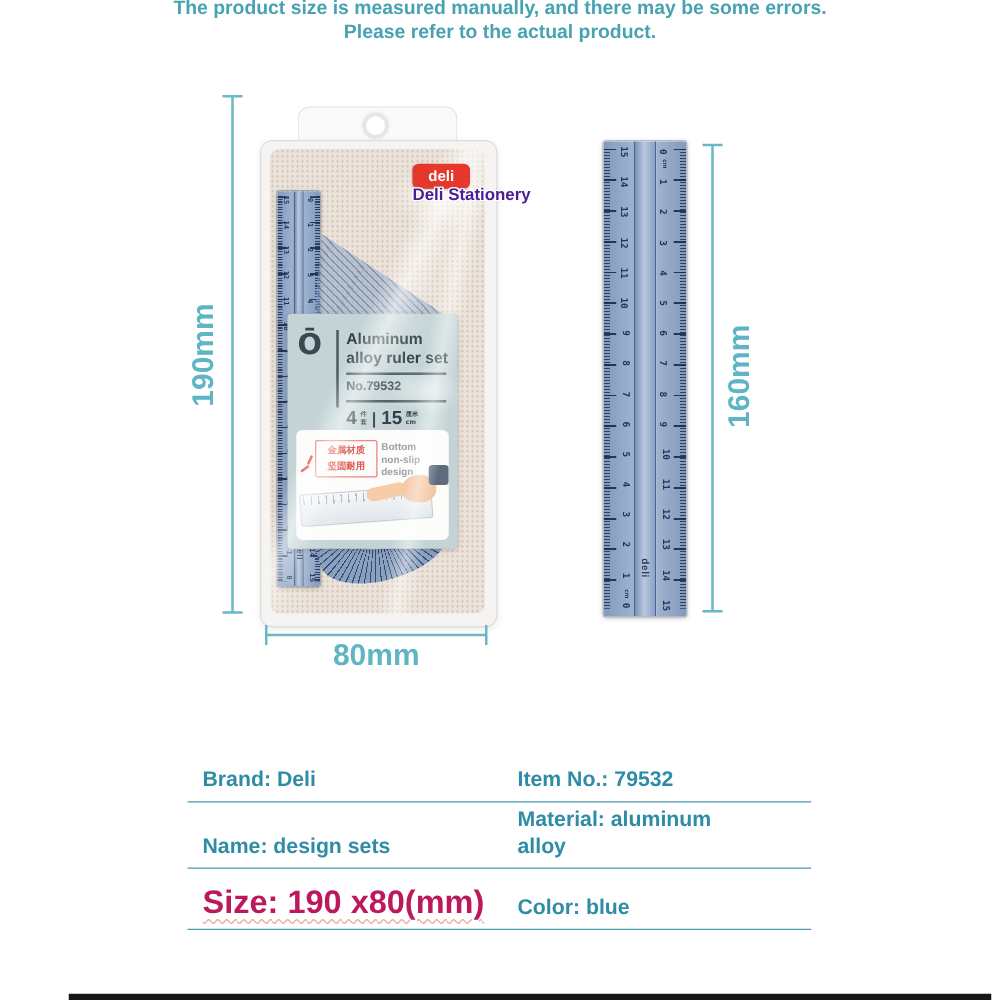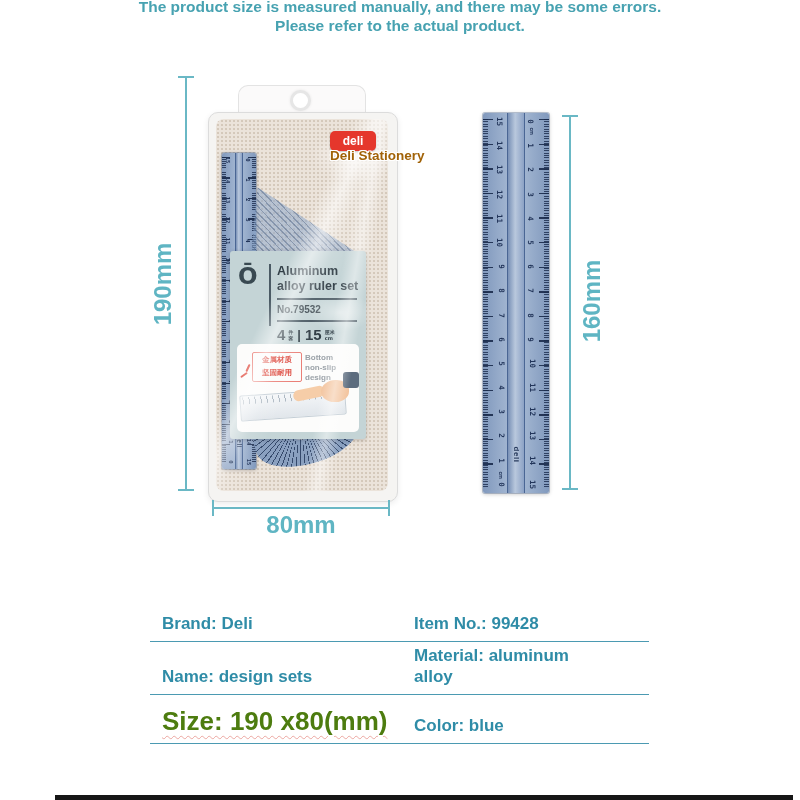--- a/index.html
+++ b/index.html
@@ -126,34 +126,34 @@
   .hand-finger{position:absolute;left:56px;top:44px;width:32px;height:11px;background:#f6cda8;
                border-radius:6px;transform:rotate(-12deg);}
   .hand-palm{position:absolute;left:84px;top:36px;width:28px;height:22px;background:#f3c49e;
              border-radius:55% 45% 50% 50%;}
   .sleeve{position:absolute;left:106px;top:28px;width:16px;height:16px;background:#5c6c7e;border-radius:3px;}
 
   
   .deli-badge{position:absolute;left:330px;top:131px;z-index:7;}
   .deli-chip{width:46px;height:20px;background:#e5372c;border-radius:5px;color:#ffffff;
              font:700 12px/20px "Liberation Sans",sans-serif;text-align:center;box-shadow:0 1px 2px rgba(0,0,0,.2);}
-  .deli-text{margin-top:-3px;font:800 13.5px "Liberation Sans",sans-serif;color:#a16207;white-space:nowrap;
+  .deli-text{margin-top:-3px;font:800 13.5px "Liberation Sans",sans-serif;color:#4c1d95;white-space:nowrap;
              text-shadow:1px 0 0 #fff,-1px 0 0 #fff,0 1px 0 #fff,0 -1px 0 #fff,
                          1px 1px 0 #fff,-1px -1px 0 #fff,1px -1px 0 #fff,-1px 1px 0 #fff;}
 
   
   .spec-table{position:absolute;left:150px;top:598px;width:499px;}
   .t-row{display:flex;border-bottom:1.5px solid #4b9ab2;box-sizing:border-box;}
   .r1{height:44px;} .r2{height:53px;} .r3{height:49px;} .r4{height:49px;}
   .t-cell{display:flex;align-items:flex-end;padding:0 0 7px 12px;
           font:700 17px/1.2 "Liberation Sans",sans-serif;color:#2f8ca7;}
   .t-left{width:252px;box-sizing:border-box;}
   .t-right{flex:1;}
   .wrap-narrow{max-width:175px;}
-  .size-cell{font-size:26px;color:#4d7c0f;padding-bottom:6px;}
+  .size-cell{font-size:26px;color:#be185d;padding-bottom:6px;}
   .size-cell span{text-decoration:underline wavy rgba(220,90,80,.5);text-decoration-thickness:1px;text-underline-offset:5px;}
   .t-full{width:100%;justify-content:center;text-align:center;padding:0 8px 8px 8px;box-sizing:border-box;}
 
   .bottom-bar{position:absolute;left:55px;top:795px;width:738px;height:5px;background:#161616;}
 </style>
 </head>
 <body>
 
 <div class="stage">
 
@@ -320,21 +320,21 @@
       <span class="cm cm-tr">cm</span>
     </div>
   </div>
 
   <div class="dim-v" style="left:569px;top:116px;height:373px;"></div>
   <div class="dim-label vert" style="left:592px;top:301px;">160mm</div>
 
   <div class="spec-table">
     <div class="t-row r1">
       <div class="t-cell t-left">Brand: Deli</div>
-      <div class="t-cell t-right">Item No.: 99428</div>
+      <div class="t-cell t-right">Item No.: 79532</div>
     </div>
     <div class="t-row r2">
       <div class="t-cell t-left">Name: design sets</div>
       <div class="t-cell t-right">
         <span class="wrap-narrow">Material: aluminum alloy</span>
       </div>
     </div>
     <div class="t-row r3">
       <div class="t-cell t-left size-cell">
         <span>Size: 190 x80(mm)</span>

